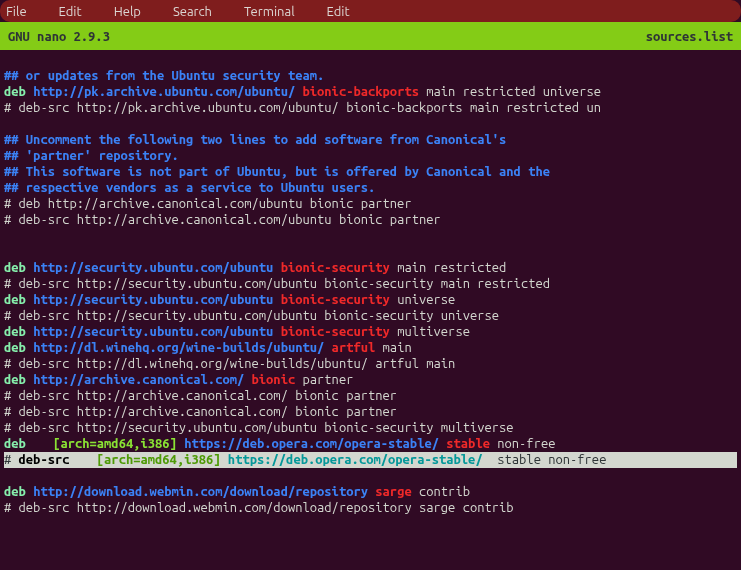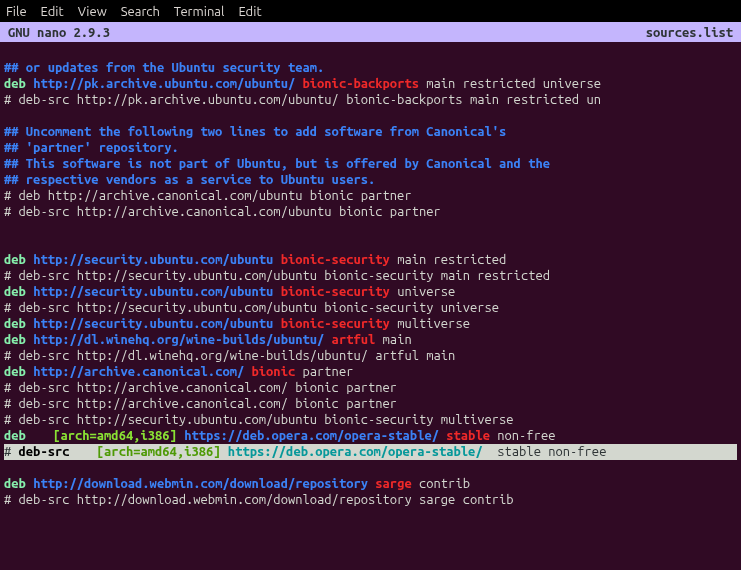--- a/index.html
+++ b/index.html
@@ -4,33 +4,34 @@
 <style>
 * { margin:0; padding:0; box-sizing:border-box; }
 body {
   width:741px; height:570px;
   background:#300a24;
   font-family:"Ubuntu Mono","DejaVu Sans Mono",monospace;
   font-size:13px;
   overflow:hidden;
 }
 .menubar {
-  background:#000000;
+  background:#7f1d1d;
   height:22px;
   display:flex; align-items:center;
   padding:0 6px;
   font-family:"Ubuntu","DejaVu Sans",sans-serif;
   font-size:13px;
   color:#dcd7d3;
-  gap:14px;
+  gap:32px;
+  border-radius:10px;
 }
 .menubar span { cursor:default; }
 .titlebar {
-  height:20px;
-  background:#c4b5fd;
+  height:28px;
+  background:#84cc16;
   color:#2e3436;
   font-weight:bold;
   font-family:"Ubuntu Mono",monospace;
   font-size:13px;
   display:flex;
   align-items:center;
   padding:0 4px;
 }
 .titlebar .left { padding-left:4px; }
 .titlebar .spacer { flex:1; }
@@ -56,21 +57,21 @@
 .hl .c-cyan  { color:#06989a; }
 .hl .c-yellow{ color:#000000; }
 .hl .c-green { color:#4e9a06; }
 </style>
 </head>
 <body>
 
 <div class="menubar">
   <span>File</span>
   <span>Edit</span>
-  <span>View</span>
+  <span>Help</span>
   <span>Search</span>
   <span>Terminal</span>
   <span>Edit</span>
 </div>
 
 <div class="titlebar">
   <span class="left">GNU nano 2.9.3</span>
   <span class="spacer"></span>
   <span class="right">sources.list</span>
 </div>

